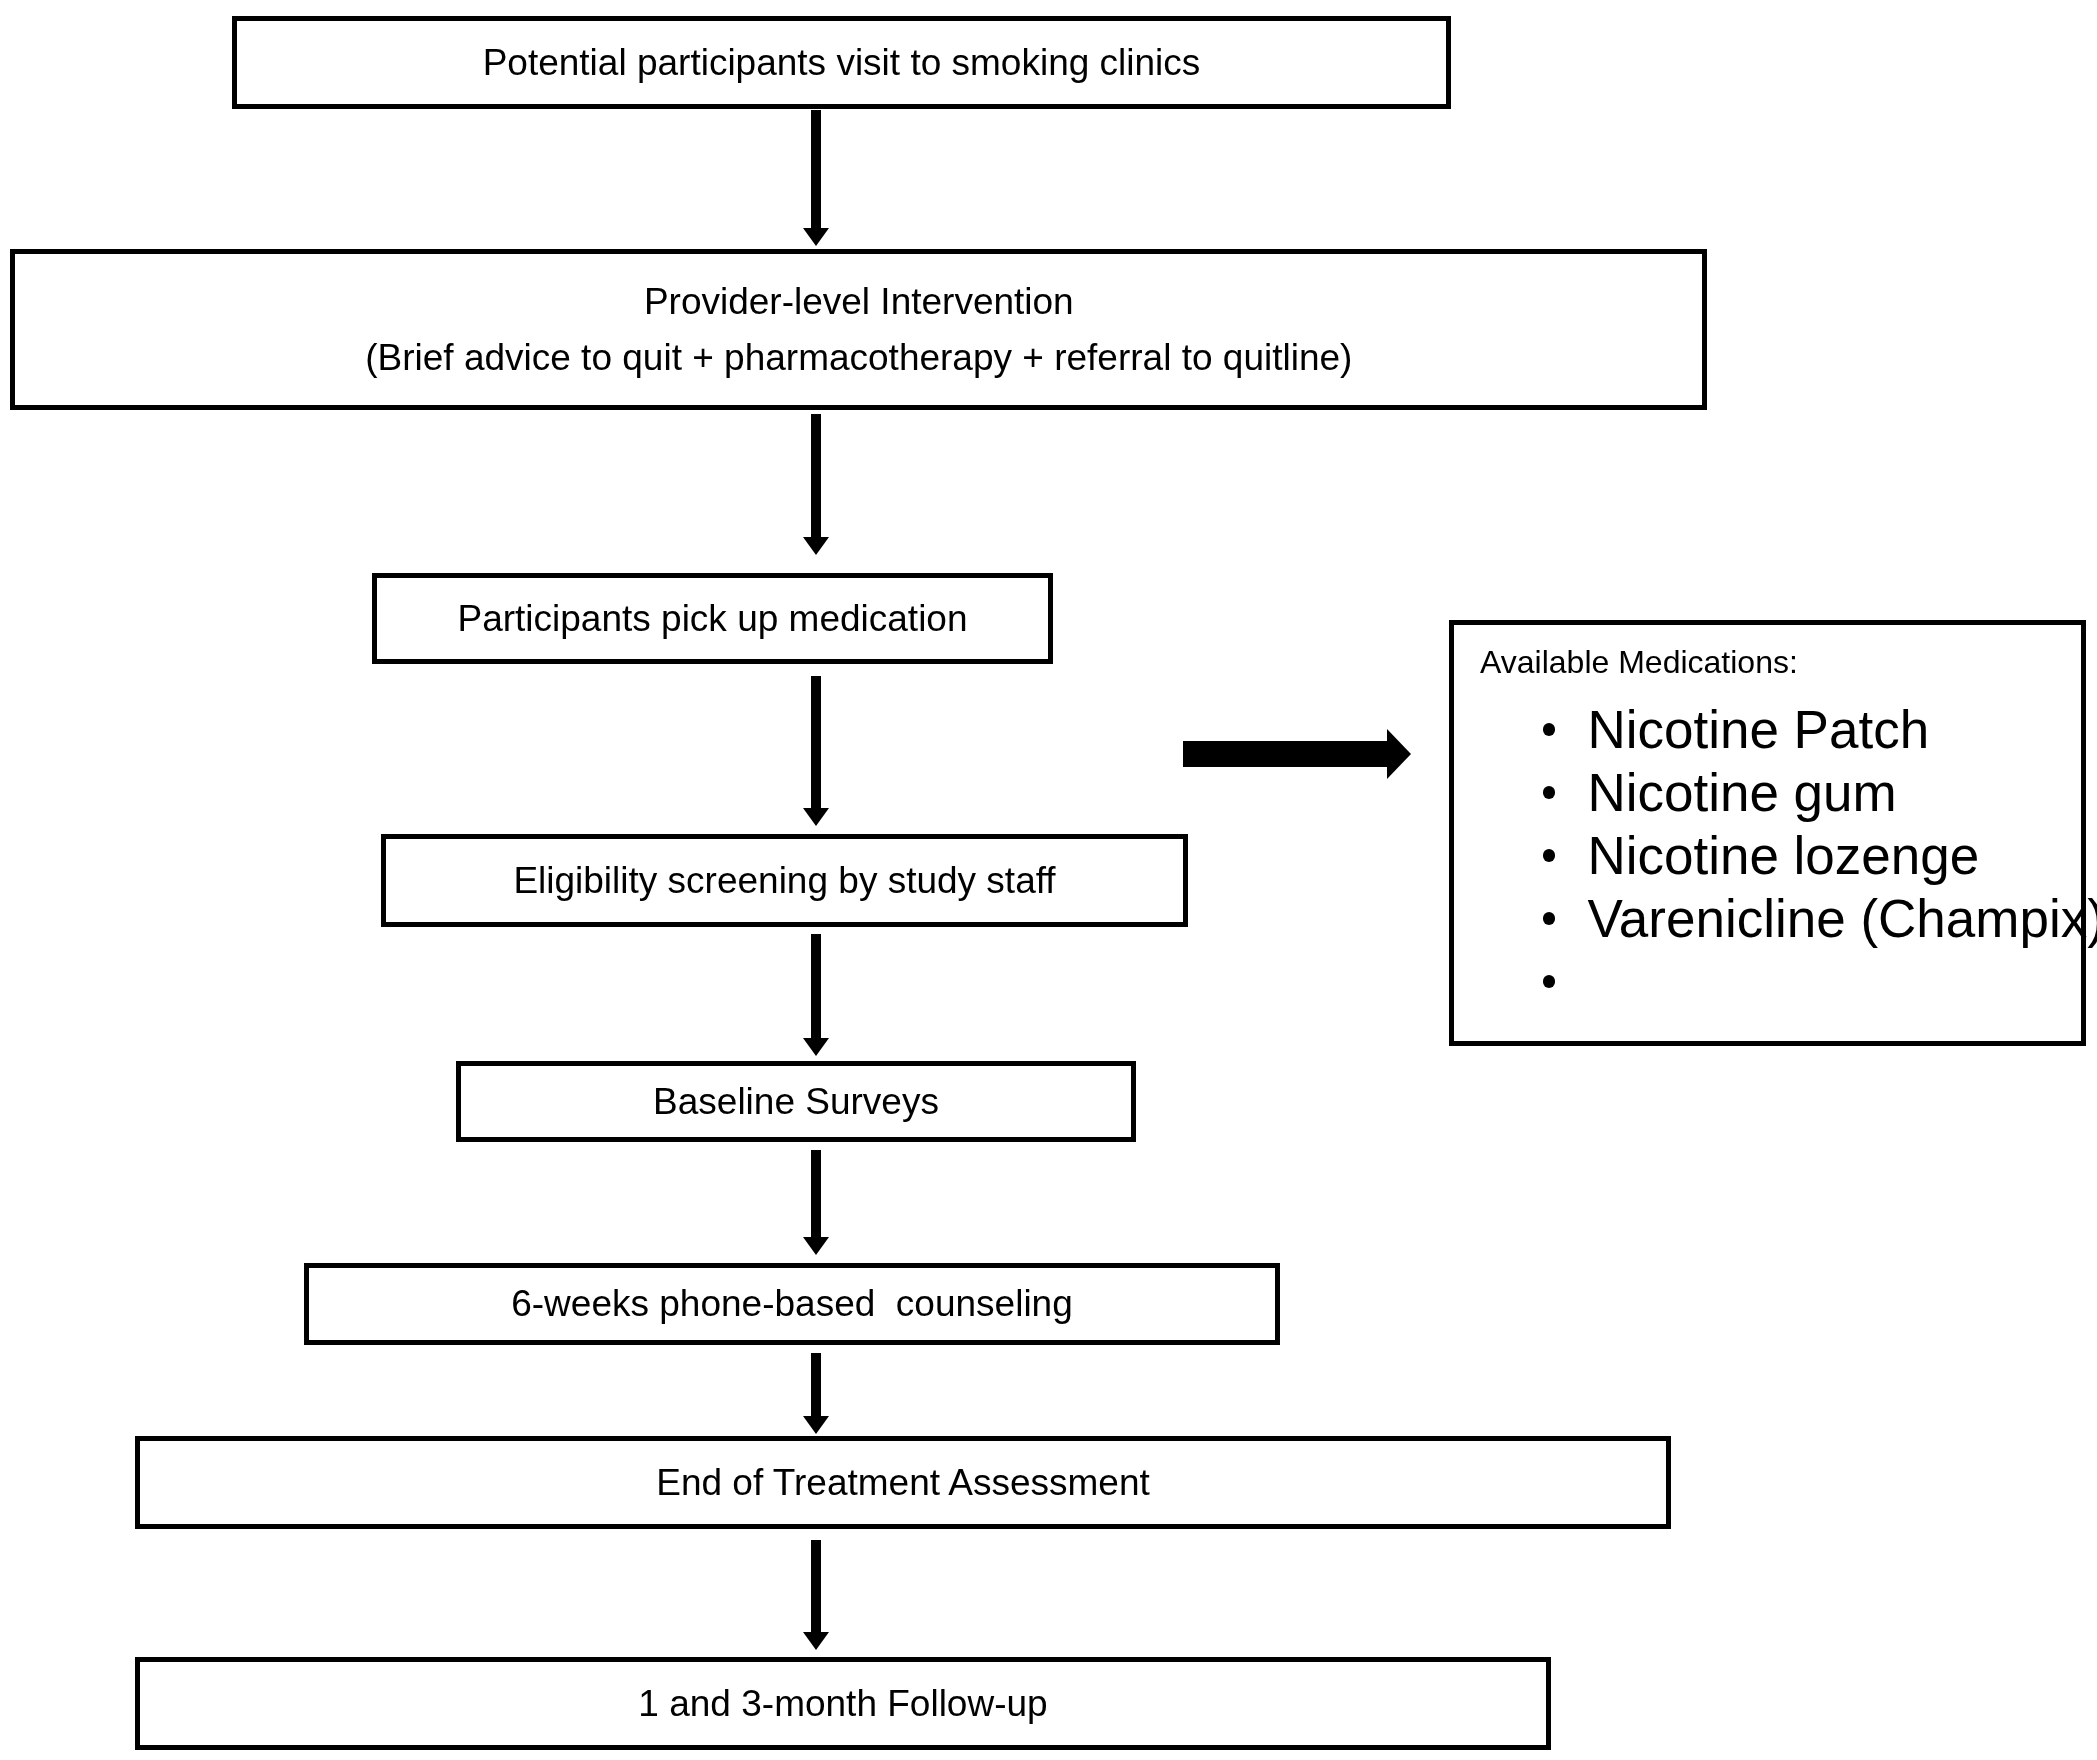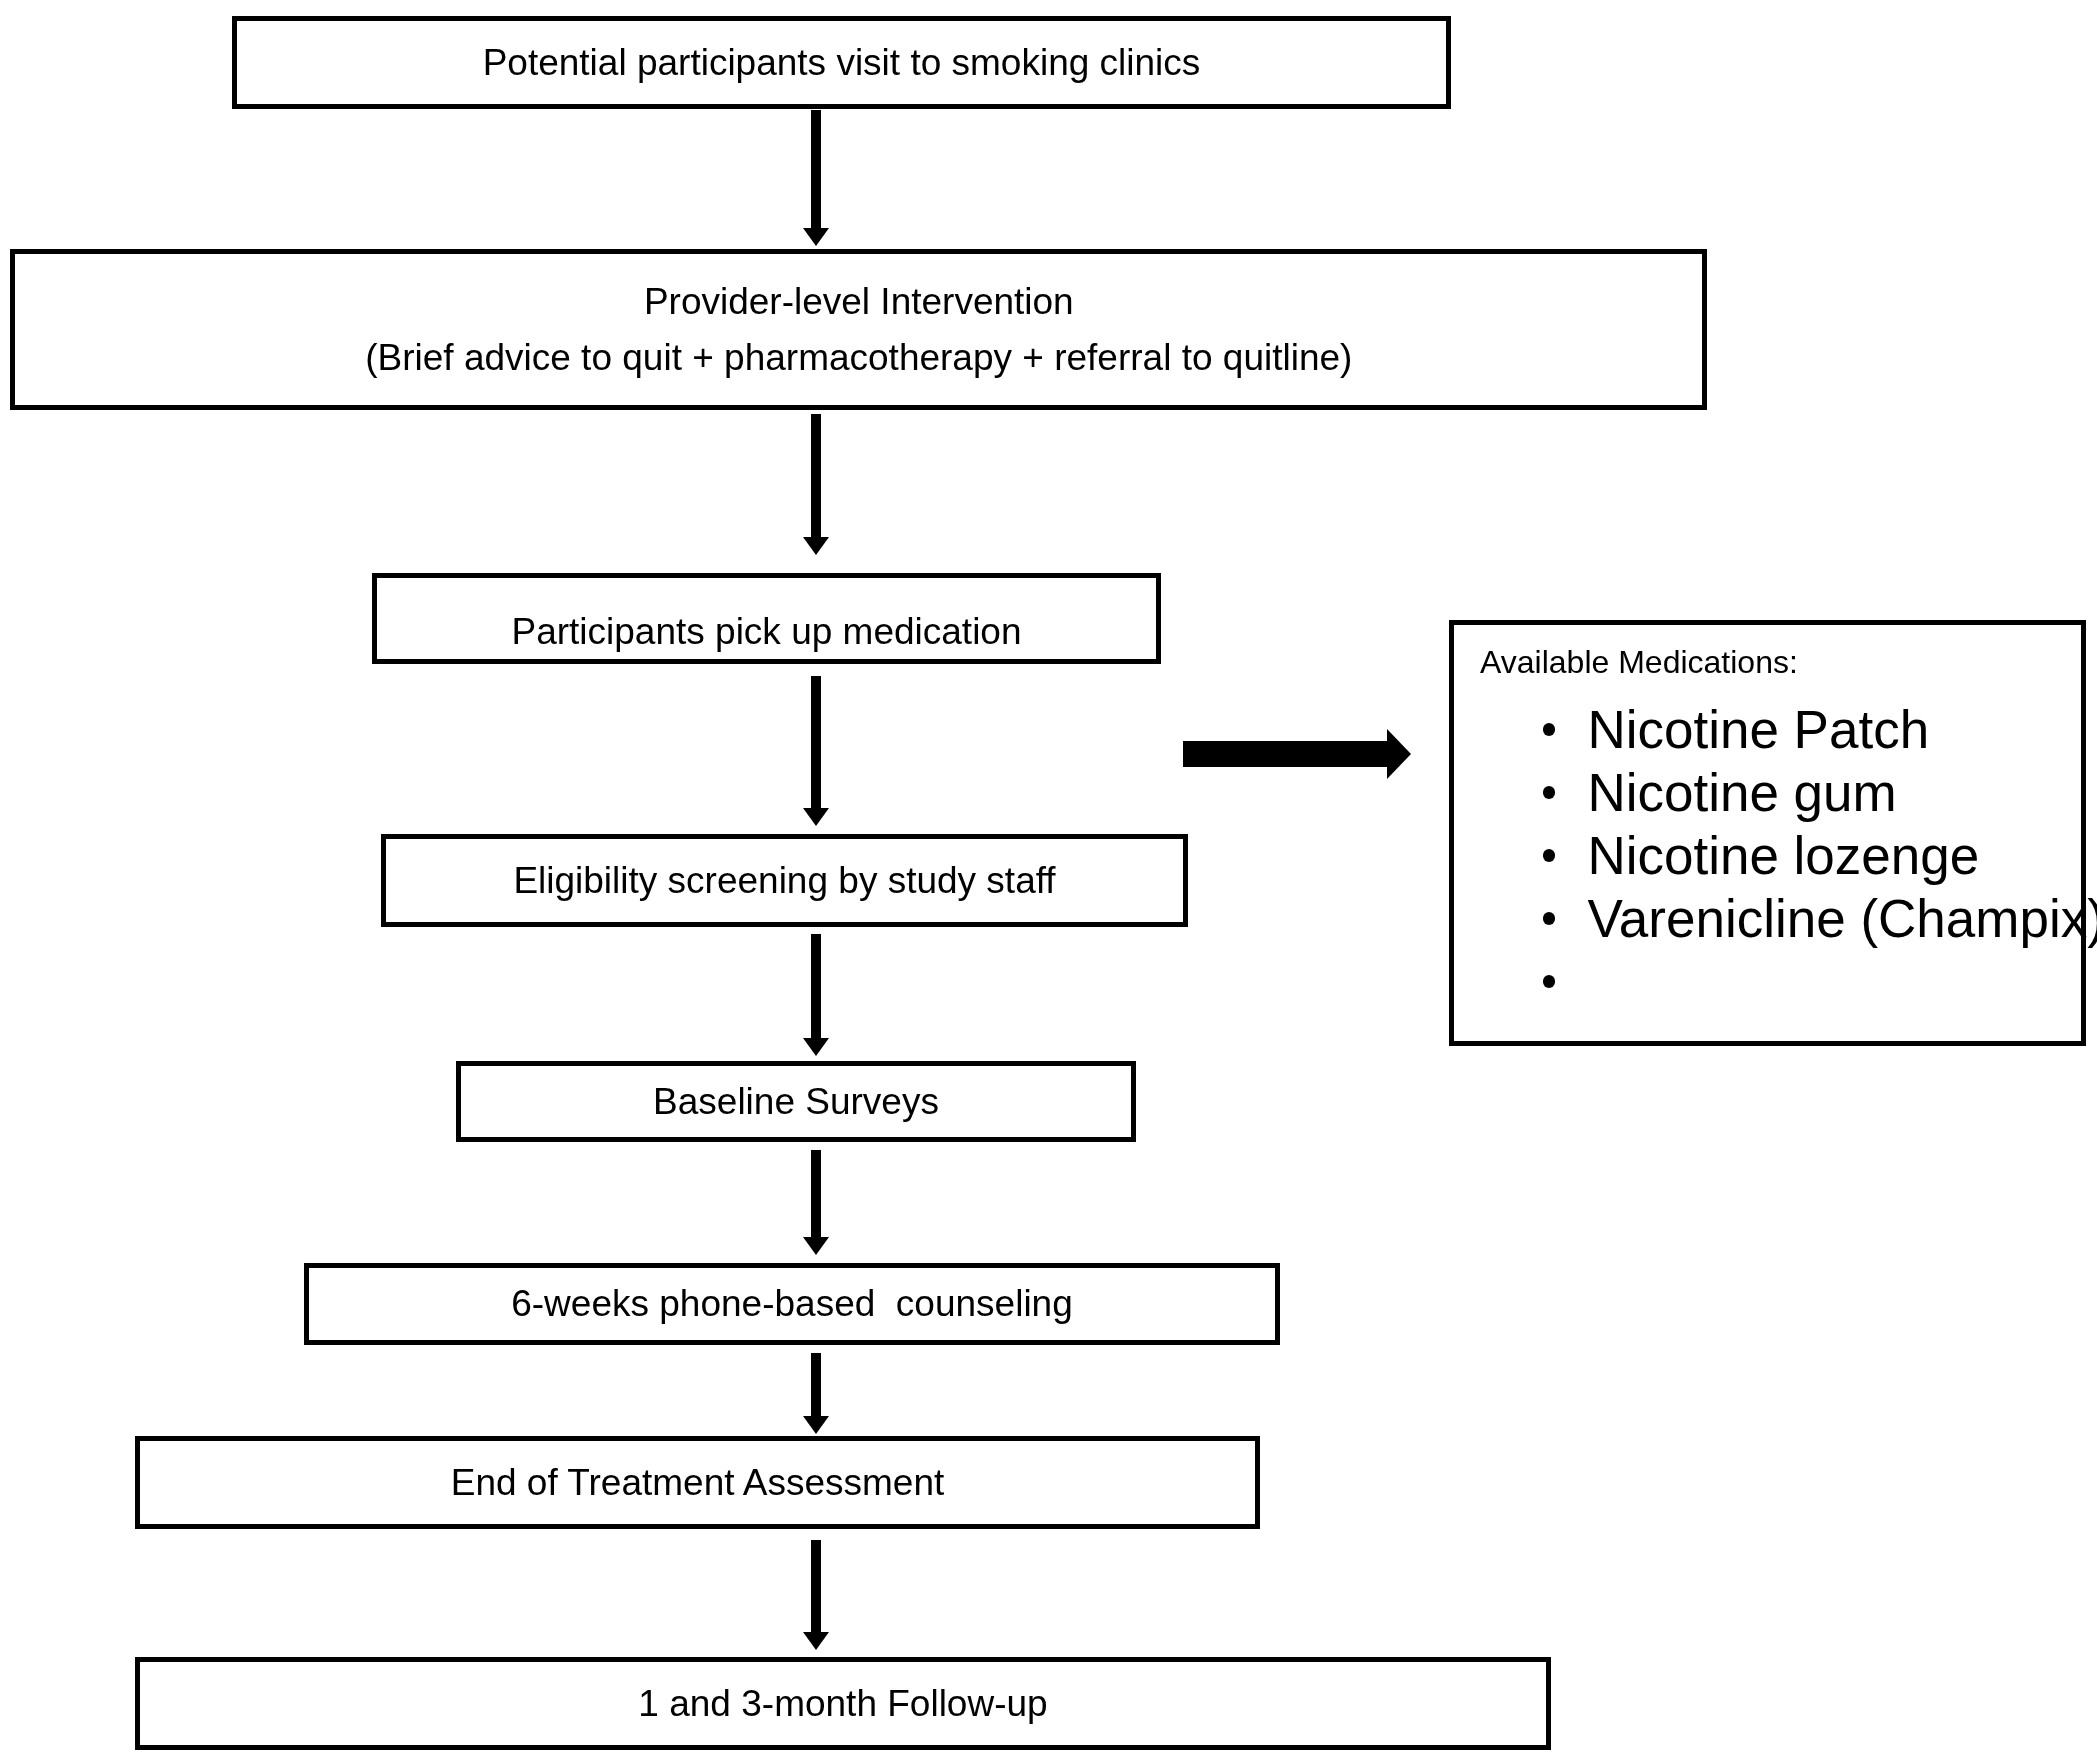--- a/index.html
+++ b/index.html
@@ -120,21 +120,21 @@
   <div class="fbox" style="left:10.3px; top:249px; width:1697px; height:161px;">
     <span>Provider-level Intervention</span>
     <span>(Brief advice to quit + pharmacotherapy + referral to quitline)</span>
   </div>
 
   <div class="varrow" style="left:803px; top:414px; height:141px;">
     <div class="shaft" style="height:124px;"></div>
     <div class="head"></div>
   </div>
 
-  <div class="fbox" style="left:372px; top:573px; width:789px; height:91px;justify-content:flex-end;">
+  <div class="fbox" style="left:372px; top:573px; width:681px; height:91px;">
     <span>Participants pick up medication</span>
   </div>
 
   <div class="varrow" style="left:803px; top:676px; height:150px;">
     <div class="shaft" style="height:133px;"></div>
     <div class="head"></div>
   </div>
 
   <div class="harrow" style="left:1183px; top:729px; width:228px; height:51px;">
     <div class="shaft"></div>
@@ -185,21 +185,21 @@
 
   <div class="fbox" style="left:304px; top:1263px; width:976px; height:82px;">
     <span>6-weeks phone-based  counseling</span>
   </div>
 
   <div class="varrow" style="left:803px; top:1353px; height:81px;">
     <div class="shaft" style="height:65px;"></div>
     <div class="head"></div>
   </div>
 
-  <div class="fbox" style="left:135px; top:1436px; width:1125px; height:93px;align-items:center;">
+  <div class="fbox" style="left:135px; top:1436px; width:1536px; height:93px;align-items:center;">
     <span>End of Treatment Assessment</span>
   </div>
 
   <div class="varrow" style="left:803px; top:1540px; height:110px;">
     <div class="shaft" style="height:93px;"></div>
     <div class="head"></div>
   </div>
 
   <div class="fbox" style="left:135px; top:1657px; width:1416px; height:93px;">
     <span>1 and 3-month Follow-up</span>

